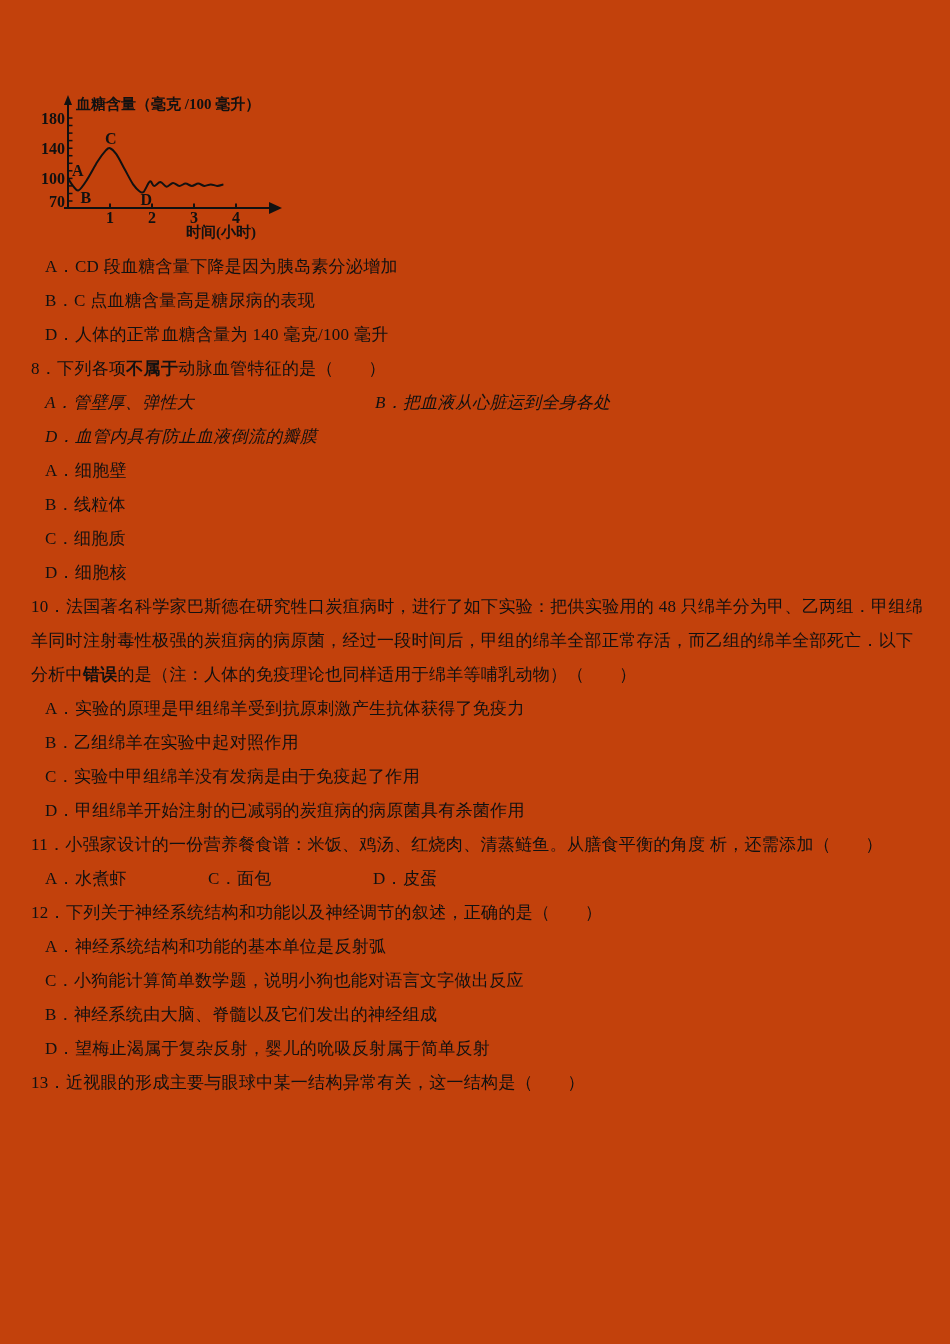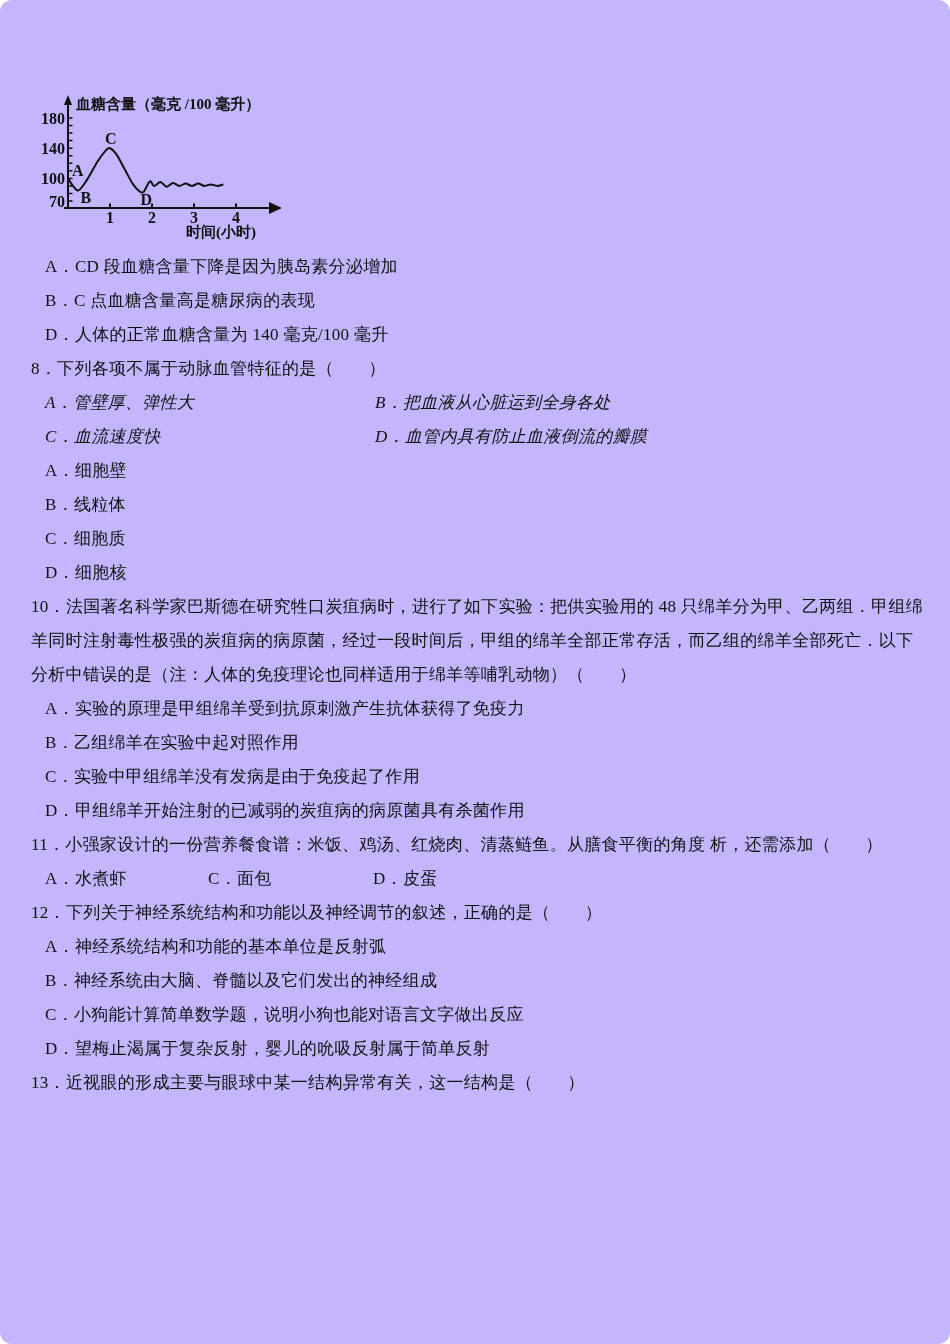--- a/index.html
+++ b/index.html
@@ -1,23 +1,22 @@
 <!DOCTYPE html>
 <html><head>
 <meta charset="utf-8">
 <style>
   html,body{margin:0;padding:0;background:#ffffff;}
   .page{
     position:relative;
     width:950px;height:1344px;
-    background:#c4b5fd;
+    background:#c2410c;
     color:#111111;
     font-family:"Liberation Serif","DejaVu Serif",serif;
     overflow:hidden;
-    border-radius:12px;
   }
   .figure{
     position:absolute;left:38px;top:95px;
     width:300px;height:152px;
   }
   .figure svg{display:block;}
   .figure svg text{
     font-family:"Liberation Serif","DejaVu Serif",serif;
     fill:#111111;
   }
@@ -31,21 +30,21 @@
     font-size:17px;
     line-height:34px;
     height:34px;
     white-space:nowrap;
     letter-spacing:0.3px;
   }
   .stem-line{padding-left:0;}
   .opts{padding-left:14px;}
   .opts-two-col{display:grid;grid-template-columns:330px 1fr;font-style:italic;}
   .opts-row{display:grid;grid-template-columns:163px 165px 170px 1fr;}
-  .bold{font-weight:normal;}
+  .bold{font-weight:bold;}
 </style>
 </head>
 <body>
 
 <div class="page">
 
   <div class="figure">
     <svg id="chart-svg" width="300" height="152" viewBox="0 0 300 152">
 
       <line x1="30" y1="6" x2="30" y2="114" stroke="#111" stroke-width="2"></line>
@@ -100,21 +99,20 @@
   <div id="questions">
       <div class="opts opts-single">
         <div class="option q-line">A．CD 段血糖含量下降是因为胰岛素分泌增加</div>
         <div class="option q-line">B．C 点血糖含量高是糖尿病的表现</div>
         <div class="option q-line">D．人体的正常血糖含量为 140 毫克/100 毫升</div>
       </div>
       <div class="q-line stem-line"><span>8．下列各项</span><span class="bold">不属于</span><span>动脉血管特征的是（　　）</span></div>
       <div class="opts opts-two-col">
         <div class="option q-line">A．管壁厚、弹性大</div>
         <div class="option q-line">B．把血液从心脏运到全身各处</div>
-        <div class="option q-line">C．血流速度快</div>
         <div class="option q-line">D．血管内具有防止血液倒流的瓣膜</div>
       </div>
       <div class="opts opts-single">
         <div class="option q-line">A．细胞壁</div>
         <div class="option q-line">B．线粒体</div>
         <div class="option q-line">C．细胞质</div>
         <div class="option q-line">D．细胞核</div>
       </div>
       <div class="q-line stem-line"><span>10．法国著名科学家巴斯德在研究牲口炭疽病时，进行了如下实验：把供实验用的 48 只绵羊分为甲、乙两组．甲组绵</span></div>
       <div class="q-line stem-line"><span>羊同时注射毒性极强的炭疽病的病原菌，经过一段时间后，甲组的绵羊全部正常存活，而乙组的绵羊全部死亡．以下</span></div>
@@ -127,20 +125,20 @@
       </div>
       <div class="q-line stem-line"><span>11．小强家设计的一份营养餐食谱：米饭、鸡汤、红烧肉、清蒸鲢鱼。从膳食平衡的角度 析，还需添加（　　）</span></div>
       <div class="opts opts-row">
         <div class="option q-line">A．水煮虾</div>
         <div class="option q-line">C．面包</div>
         <div class="option q-line">D．皮蛋</div>
       </div>
       <div class="q-line stem-line"><span>12．下列关于神经系统结构和功能以及神经调节的叙述，正确的是（　　）</span></div>
       <div class="opts opts-single">
         <div class="option q-line">A．神经系统结构和功能的基本单位是反射弧</div>
+        <div class="option q-line">C．小狗能计算简单数学题，说明小狗也能对语言文字做出反应</div>
         <div class="option q-line">B．神经系统由大脑、脊髓以及它们发出的神经组成</div>
-        <div class="option q-line">C．小狗能计算简单数学题，说明小狗也能对语言文字做出反应</div>
         <div class="option q-line">D．望梅止渴属于复杂反射，婴儿的吮吸反射属于简单反射</div>
       </div>
       <div class="q-line stem-line"><span>13．近视眼的形成主要与眼球中某一结构异常有关，这一结构是（　　）</span></div>
     </div>
 
 </div>
 
 </body></html>

